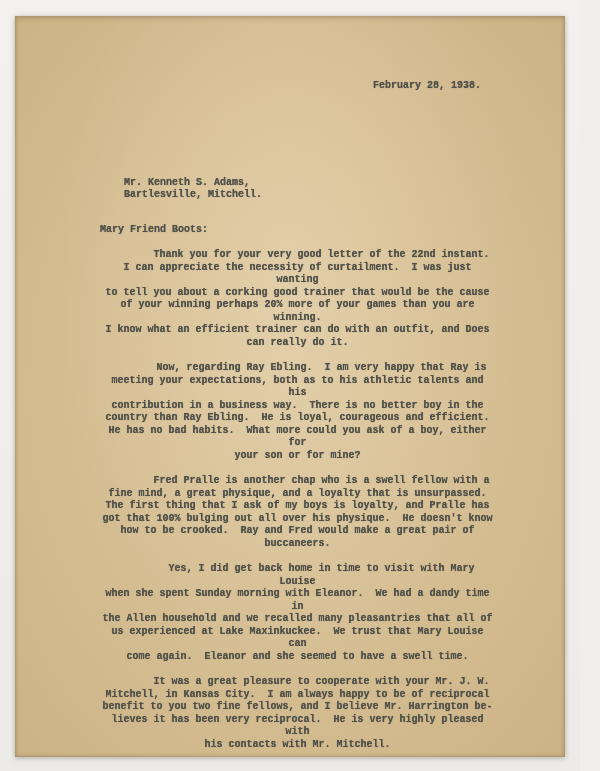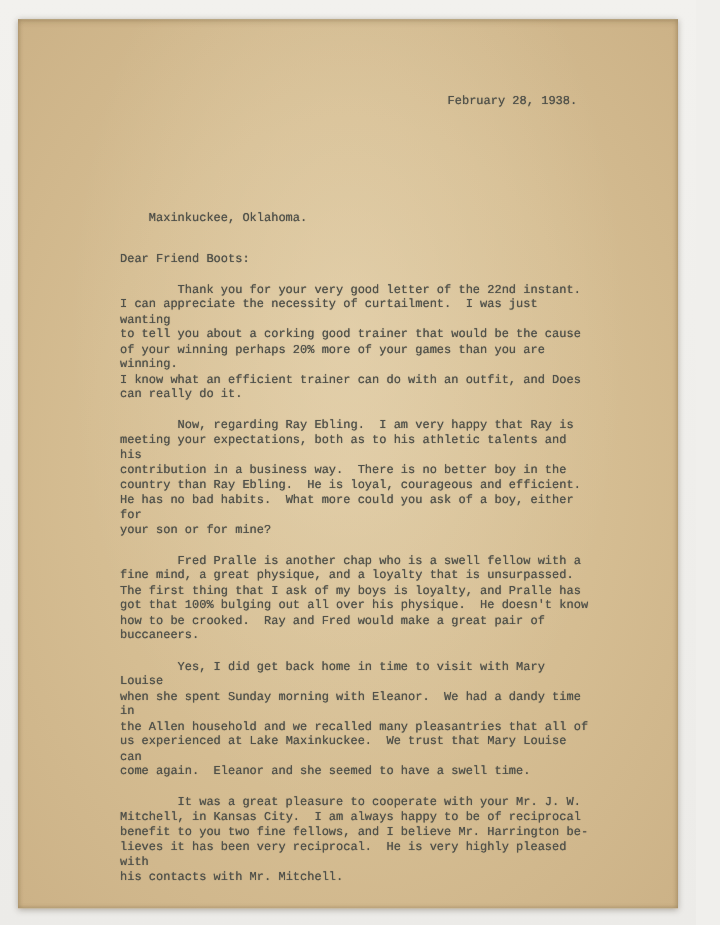--- a/index.html
+++ b/index.html
@@ -7,20 +7,21 @@
     padding: 0;
     background: #f0efec;
   }
   .scan {
     position: relative;
     width: 580px;
     height: 771px;
     background: linear-gradient(180deg, #f2f1ee 0%, #ecebe8 100%);
     overflow: hidden;
     font-family: "Liberation Mono", "DejaVu Sans Mono", monospace;
+    font-weight: bold;
   }
   .paper {
     position: absolute;
     top: 16px;
     left: 15px;
     right: 15px;
     bottom: 14px;
     background:
       radial-gradient(ellipse at 50% 35%, rgba(255,245,220,0.25) 0%, rgba(0,0,0,0) 60%),
       radial-gradient(ellipse at 50% 50%, #dac49b 0%, #d5bd92 55%, #ccb287 100%);
@@ -57,36 +58,38 @@
     white-space: pre;
   }
   .salutation {
     margin-top: 22px;
     white-space: pre;
   }
   .body-paragraph {
     margin: 13px 0 0 0;
     white-space: pre-wrap;
     text-indent: 48px;
+    text-align: center;
   }
 </style>
 </head>
 <body>
 
 <div class="scan">
   <div class="paper">
     <div class="content">
 
       <div class="date-line">February 28, 1938.</div>
 
       <div class="address-block">
-        <div class="address-line">Maxinkuckee, Oklahoma.</div>
+        <div class="address-line">Mr. Kenneth S. Adams,</div>
+        <div class="address-line">Bartlesville, Mitchell.</div>
       </div>
 
-      <div class="salutation">Dear Friend Boots:</div>
+      <div class="salutation">Mary Friend Boots:</div>
 
       <p class="body-paragraph">Thank you for your very good letter of the 22nd instant.
 I can appreciate the necessity of curtailment.  I was just wanting
 to tell you about a corking good trainer that would be the cause
 of your winning perhaps 20% more of your games than you are winning.
 I know what an efficient trainer can do with an outfit, and Does
 can really do it.</p>
       <p class="body-paragraph">Now, regarding Ray Ebling.  I am very happy that Ray is
 meeting your expectations, both as to his athletic talents and his
 contribution in a business way.  There is no better boy in the

